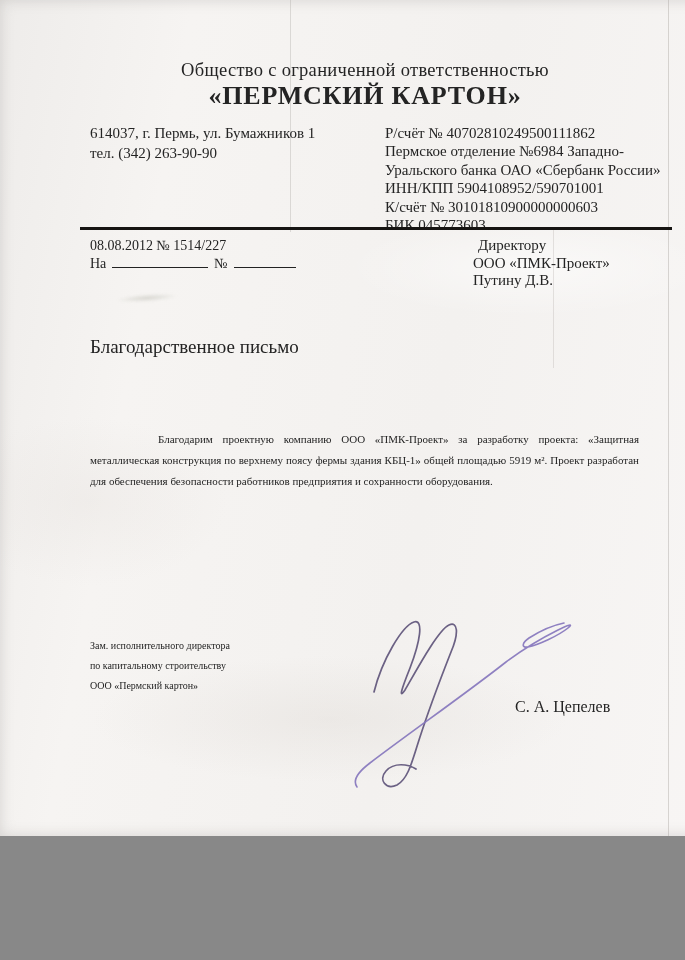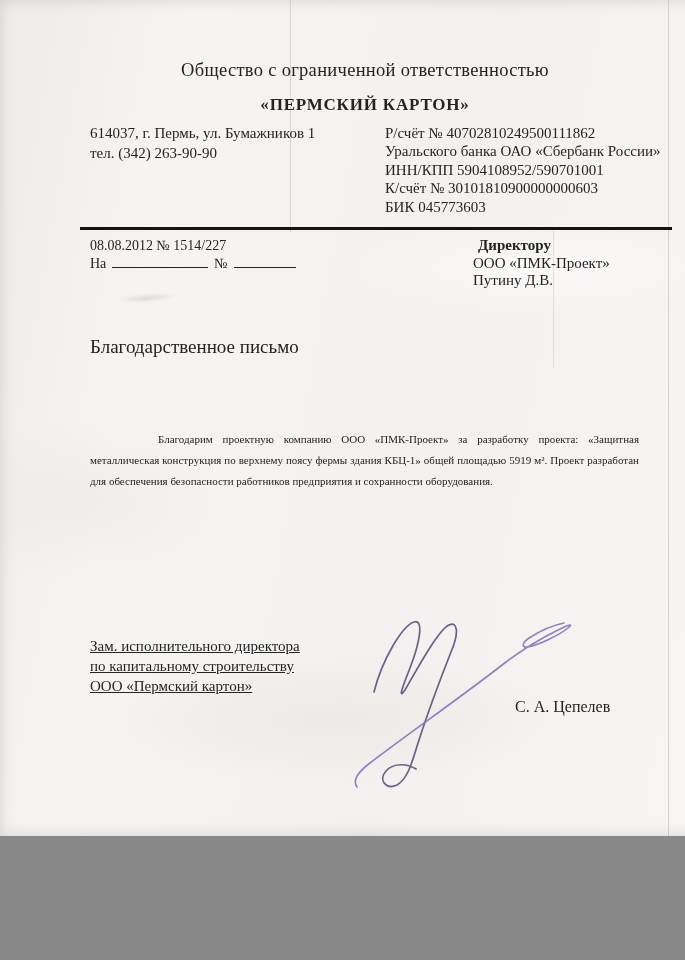--- a/index.html
+++ b/index.html
@@ -17,51 +17,51 @@
       radial-gradient(ellipse 200px 120px at 12% 60%, rgba(226,221,217,0.30), transparent 70%),
       linear-gradient(100deg, #eeecea 0%, #f6f4f2 22%, #f3f1ef 58%, #f8f6f5 100%);
     box-shadow: inset 0 0 14px rgba(120,115,110,0.25);
     padding-left: 48px;
   }
   .abs { position: absolute; }
   .crease { position: absolute; width: 1px; pointer-events: none; }
 
   .hdr { left: 45px; top: 60px; width: 640px; text-align: center; }
   .hdr .l1 { font-size: 18.5px; letter-spacing: 0.3px; }
-  .hdr .l2 { font-size: 17px; font-weight: bold; letter-spacing: 0.8px; margin-top: 14px; }
+  .hdr .l2 { font-size: 26px; font-weight: bold; letter-spacing: 0.8px; margin-top: 0; }
 
   .block { font-size: 15px; }
   .contact { left: 90px; top: 124px; line-height: 19.5px; }
   .bank { left: 385px; top: 124px; width: 290px; line-height: 18.4px; }
 
   .rule { left: 80px; top: 227px; width: 592px; height: 3px; background: #161412; }
 
   .ref { left: 90px; top: 237px; font-size: 14px; line-height: 18px; }
   .fill-line { display: inline-block; border-bottom: 1.4px solid #222; height: 12px; vertical-align: baseline; }
   .fill-a { width: 96px; margin: 0 6px 0 6px; }
   .fill-b { width: 62px; margin-left: 6px; }
 
   .addressee { left: 473px; top: 237px; font-size: 15px; line-height: 17.5px; }
-  .addressee .ind { padding-left: 5px; font-weight: bold; }
+  .addressee .ind { padding-left: 5px; }
 
   .smudge {
     left: 116px; top: 294px; width: 62px; height: 8px;
     background: radial-gradient(ellipse at center, rgba(146,148,132,0.30), transparent 70%);
     filter: blur(1px); transform: rotate(-4deg);
   }
 
   .subject { left: 90px; top: 336px; font-size: 19px; }
 
   .body-par {
     left: 90px; top: 429px; width: 549px;
     font-size: 11px; line-height: 21px;
     text-align: justify; text-indent: 68px;
   }
 
-  .signoff { left: 90px; top: 636px; font-size: 15px; line-height: 20px; text-decoration: underline; }
+  .signoff { left: 90px; top: 636px; font-size: 10px; line-height: 20px; }
   .signer { left: 515px; top: 698px; font-size: 16px; }
 
   .sig-svg { left: 348px; top: 596px; }
 </style>
 </head>
 <body>
 
 <div class="sheet">
 
   <div class="crease" style="left:290px; top:0; height:232px; background:rgba(170,165,160,0.35);"></div>
@@ -74,20 +74,21 @@
     <div class="l2">«ПЕРМСКИЙ КАРТОН»</div>
   </div>
 
   <div class="abs block contact">
     <div>614037, г. Пермь, ул. Бумажников 1</div>
     <div>тел. (342) 263-90-90</div>
   </div>
 
   <div class="abs block bank">
     <div>Р/счёт № 40702810249500111862</div>
+    <div>Пермское отделение №6984 Западно-</div>
     <div>Уральского банка ОАО «Сбербанк России»</div>
     <div>ИНН/КПП  5904108952/590701001</div>
     <div>К/счёт № 30101810900000000603</div>
     <div>БИК 045773603</div>
   </div>
 
   <div class="abs rule"></div>
 
   <div class="abs ref">
     <div>08.08.2012 № 1514/227</div>

